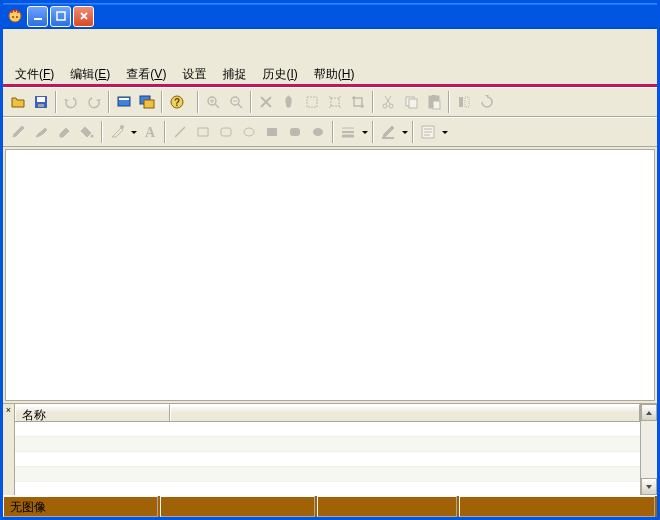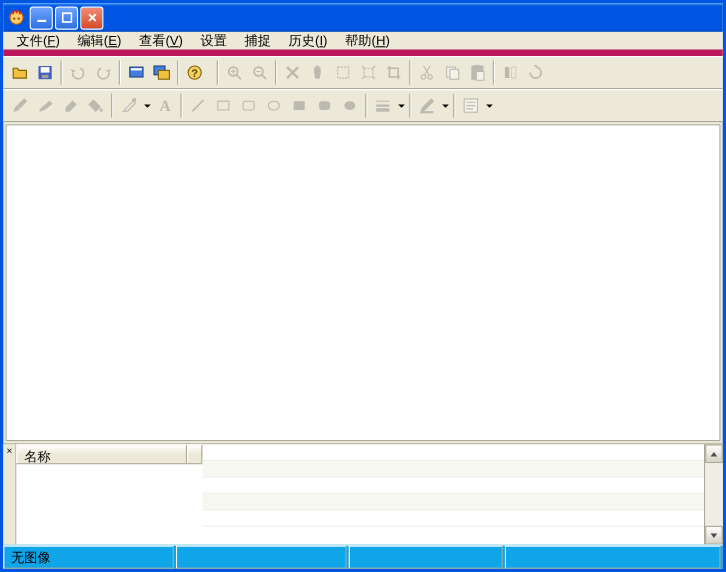--- a/index.html
+++ b/index.html
@@ -49,25 +49,26 @@
     align-items: center;
     justify-content: center;
     font-weight: bold;
     color: #fff;
     border: 1px solid #fff;
   }
   .win-btn.min, .win-btn.max { background: linear-gradient(to bottom, #6fa3ff, #2b6fe0); }
   .win-btn.close { background: linear-gradient(to bottom, #f08b77, #d74a25); }
   .menubar {
     background: #ece9d8;
-    border-bottom: 6px solid #be185d;
+    border-bottom: 3px solid #be185d;
     display: flex;
     padding: 0 4px;
     height: 22px;
     align-items: center;
+    margin-top: 36px;
   }
   .menu-item {
     padding: 2px 8px;
     cursor: default;
   }
   .menu-item u { text-decoration: underline; }
   .toolbar {
     background: #ece9d8;
     display: flex;
     align-items: center;
@@ -122,21 +123,21 @@
     background: #ece9d8;
     border-right: 1px solid #aca899;
     font-size: 9px;
     text-align: center;
     line-height: 12px;
     cursor: default;
   }
   .list-area {
     flex: 1;
     display: flex;
-    flex-direction: row;
+    flex-direction: column;
     background: #fff;
   }
   .list-header {
     display: flex;
     background: #ece9d8;
     border-bottom: 1px solid #aca899;
     height: 18px;
   }
   .list-header .col {
     border-right: 1px solid #aca899;
@@ -169,21 +170,21 @@
     display:flex;align-items:center;justify-content:center;
   }
   .scroll-btn::after{content:'';border-left:3px solid transparent;border-right:3px solid transparent;}
   .scroll-btn.up::after{border-bottom:4px solid #4d4d4d;}
   .scroll-btn.dn::after{border-top:4px solid #4d4d4d;}
   .scroll-track{flex:1;background:#efeee6;}
   .statusbar {
     height: 22px;
     display: flex;
     border-top: 1px solid #fff;
-    background: #0ea5e9;
+    background: #a16207;
     justify-content: flex-end;
   }
   .status-cell {
     border: 1px solid #aca899;
     border-top-color: #fff;
     border-left-color: #fff;
     padding: 2px 6px;
     margin-right: 2px;
   }
   .status-cell.c0 { width: 155px; }

